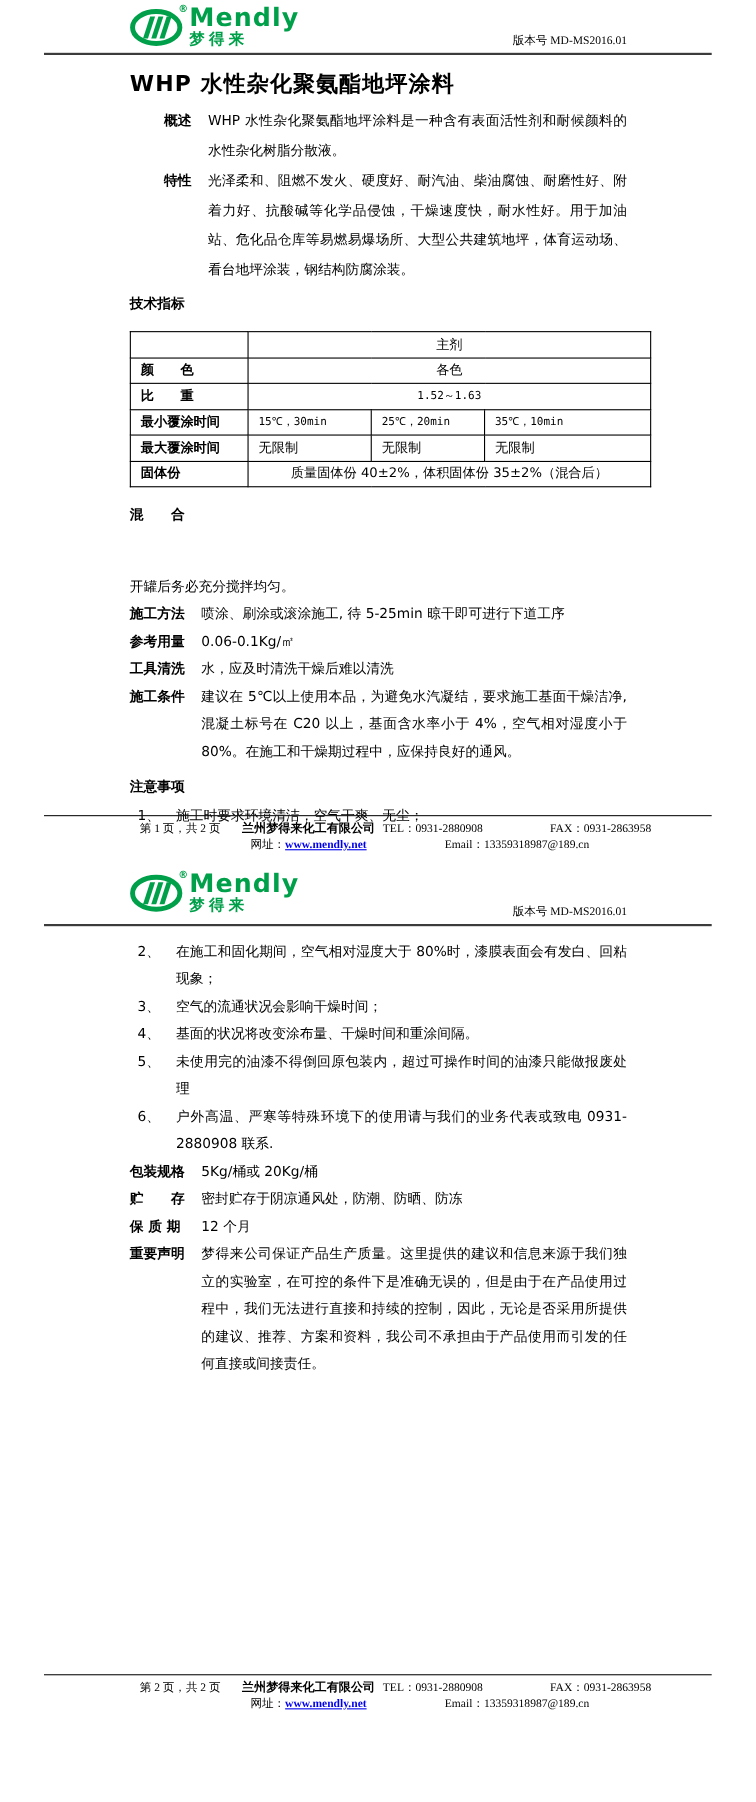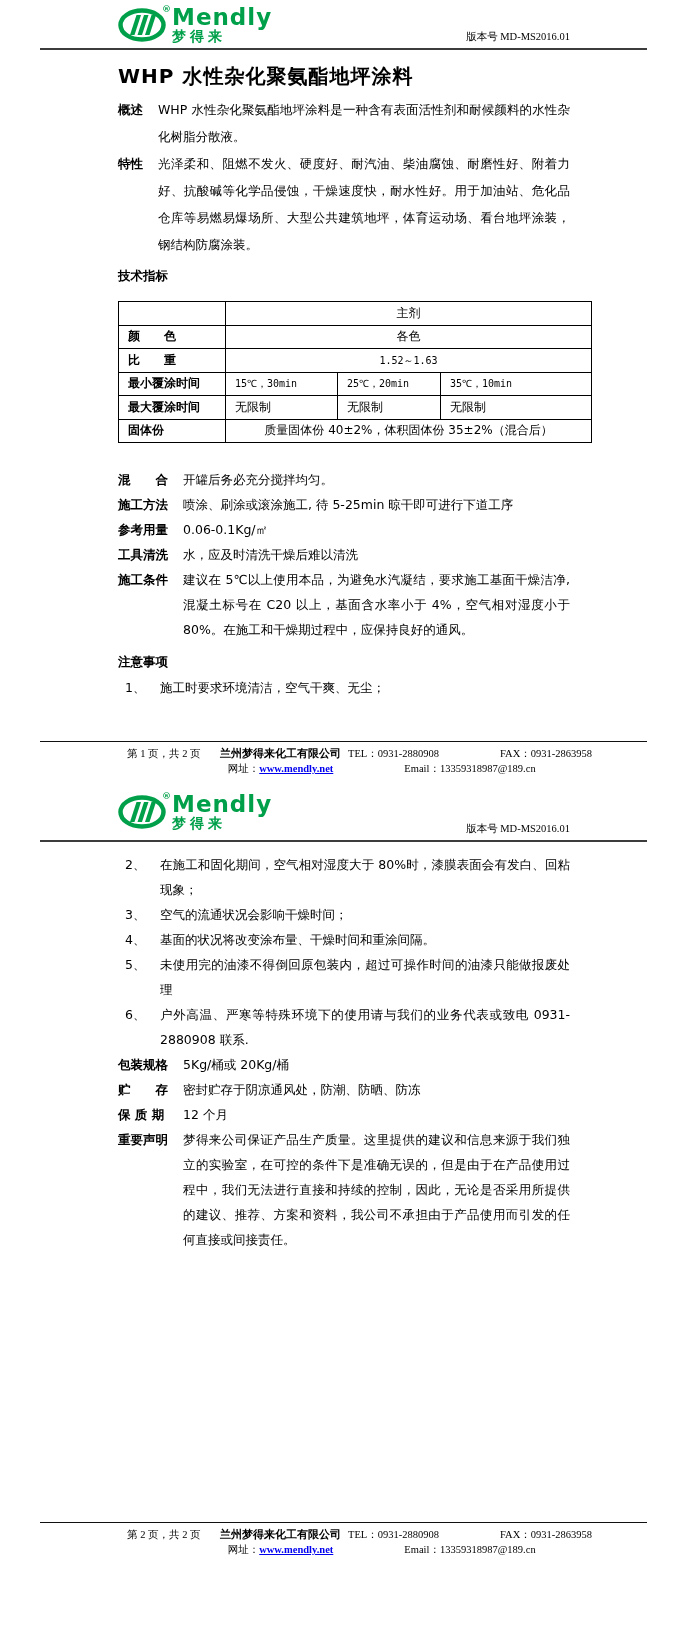--- a/index.html
+++ b/index.html
@@ -19,37 +19,37 @@
   .logo-text { margin-left:4px; }
   .brand { font-size:23px; font-weight:bold; color:#00A04A; line-height:21px; letter-spacing:1px; }
   .brand-cn { font-size:14px; font-weight:bold; color:#00A04A; line-height:16px; letter-spacing:4px; text-align:left; }
   .version { position:absolute; right:77px; bottom:4px; font-family:"Liberation Serif",serif; font-size:10.5px; white-space:nowrap; }
   .hrule { border-top:2px solid #3c3c3c; margin:0 40px; }
 
   
   .content { margin-left:118px; width:452px; }
   .title { margin:13px 0 4px 118px; font-size:20px; font-weight:bold; letter-spacing:1px; }
   .row  { display:flex; line-height:27px; }
-  .row  .lbl { flex:0 0 40px; font-weight:bold; }
+  .row  .lbl { flex:0 0 40px; font-weight:bold;margin-left:31px; }
   .row  .txt { flex:1; text-align:justify; }
   .sec-heading { font-weight:bold; line-height:27px; margin-top:4px; }
   .spec-table { border-collapse:collapse; margin:12px 0 0 118px; width:474px; font-size:12px; }
   .spec-table td { border:1px solid #000; height:23.5px; padding:1px 9px; line-height:15px; }
   .spec-table td.c1 { width:107px; font-weight:bold; }
   .spec-table td.c2 { width:112px; }
   .spec-table td.c3 { width:103px; }
   .center { text-align:center; }
   .mono { font-family:"DejaVu Sans Mono","Liberation Mono",monospace; font-size:10px; }
   .crow { display:flex; line-height:25px; }
   .crow .lbl { flex:0 0 65px; font-weight:bold; }
   .crow .txt { flex:1; text-align:justify; }
   .nrow { display:flex; line-height:25px; }
   .nrow .num { flex:0 0 42px; padding-left:7px; }
   .nrow .txt { flex:1; text-align:justify; }
-  .mt36 { margin-top:36px; } .mt10 { margin-top:10px; } .mt8 { margin-top:24px; } .mt6 { margin-top:6px; }
+  .mt36 { margin-top:36px; } .mt10 { margin-top:10px; } .mt8 { margin-top:12px;flex-direction:column; } .mt6 { margin-top:6px; }
 
   
   .pfooter { position:absolute; left:40px; right:40px; }
   #page1 .pfooter { top:741px; }
   #page2 .pfooter { top:742px; }
   .frule { border-top:1.5px solid #111; }
   .f-cols { display:flex; padding-top:4px; font-family:"Liberation Serif",serif; font-size:10.5px; line-height:15px; }
   .f-left { flex:0 0 173px; padding-left:87px; white-space:nowrap; }
   .f-mid { flex:0 0 135px; text-align:center; }
   .f-company { font-weight:bold; font-size:11px; white-space:nowrap; }

